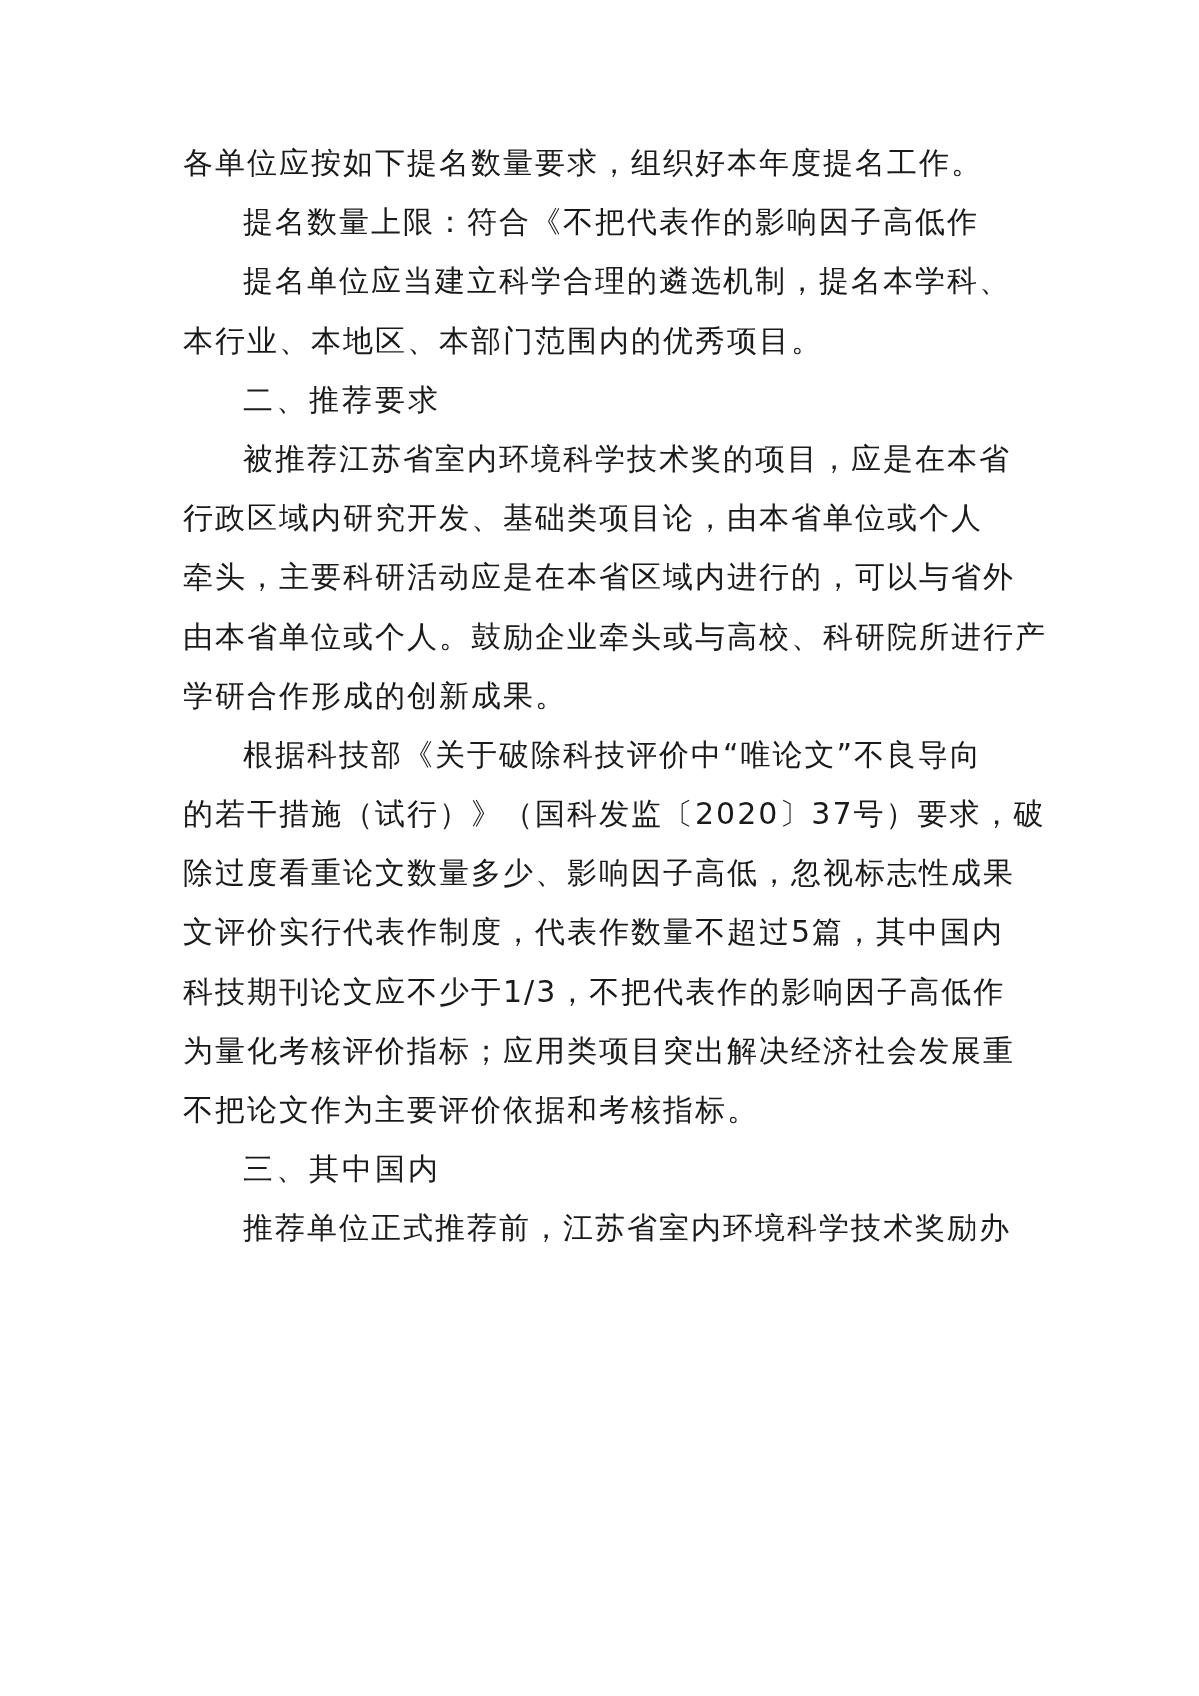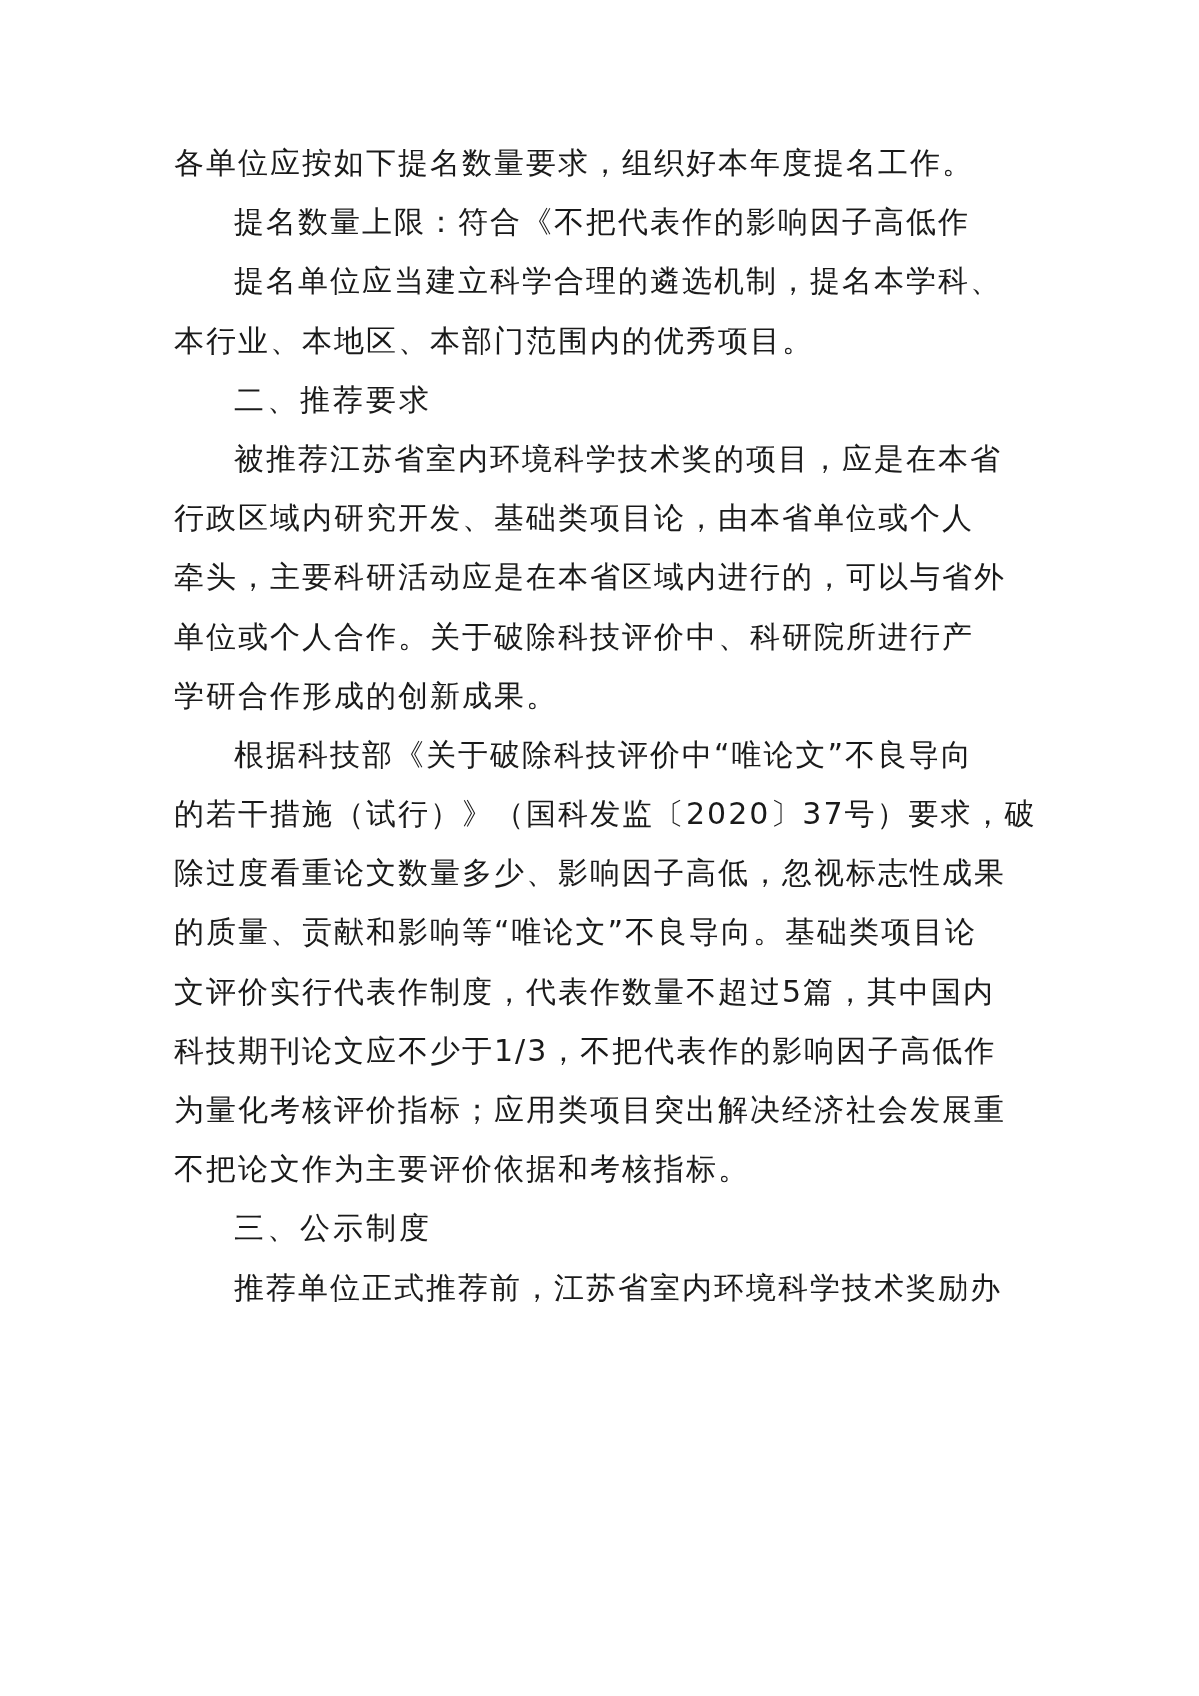--- a/index.html
+++ b/index.html
@@ -1,40 +1,39 @@
 <!DOCTYPE html>
 <html><head>
 <meta charset="utf-8">
 <style>
   html, body { margin:0; padding:0; background:#ffffff; }
   body { width:1199px; height:1696px; position:relative; overflow:hidden; }
-  .page { position:absolute; left:174px; top:133px; width:772px; color:#1a1a1a;
+  .page { position:absolute; left:183px; top:133px; width:772px; color:#1a1a1a;
     font-family:"DejaVu Sans", sans-serif; font-size:30px; line-height:59.2px; }
   .line { white-space:nowrap; height:59.2px; text-align-last:justify; text-align:justify; letter-spacing:2px; }
   .line.last { text-align-last:left; }
   .indent { padding-left:60px; }
   .heading { font-weight:normal; padding-left:60px; letter-spacing:3px; }
 </style>
 </head>
 <body>
 
 <div class="page" id="page">
     <div class="line last">各单位应按如下提名数量要求，组织好本年度提名工作。</div>
     <div class="line indent">提名数量上限：符合《不把代表作的影响因子高低作</div>
     <div class="line indent">提名单位应当建立科学合理的遴选机制，提名本学科、</div>
     <div class="line last">本行业、本地区、本部门范围内的优秀项目。</div>
     <div class="line heading last">二、推荐要求</div>
     <div class="line indent">被推荐江苏省室内环境科学技术奖的项目，应是在本省</div>
     <div class="line">行政区域内研究开发、基础类项目论，由本省单位或个人</div>
     <div class="line">牵头，主要科研活动应是在本省区域内进行的，可以与省外</div>
-    <div class="line">单位或个人合作。关于破除科技评价中、科研院所进行产</div>
+    <div class="line">由本省单位或个人。鼓励企业牵头或与高校、科研院所进行产</div>
     <div class="line last">学研合作形成的创新成果。</div>
     <div class="line indent">根据科技部《关于破除科技评价中“唯论文”不良导向</div>
     <div class="line">的若干措施（试行）》（国科发监〔2020〕37号）要求，破</div>
     <div class="line">除过度看重论文数量多少、影响因子高低，忽视标志性成果</div>
-    <div class="line">的质量、贡献和影响等“唯论文”不良导向。基础类项目论</div>
     <div class="line">文评价实行代表作制度，代表作数量不超过5篇，其中国内</div>
     <div class="line">科技期刊论文应不少于1/3，不把代表作的影响因子高低作</div>
     <div class="line">为量化考核评价指标；应用类项目突出解决经济社会发展重</div>
     <div class="line last">不把论文作为主要评价依据和考核指标。</div>
-    <div class="line heading last">三、公示制度</div>
+    <div class="line heading last">三、其中国内</div>
     <div class="line indent">推荐单位正式推荐前，江苏省室内环境科学技术奖励办</div>
   </div>
 
 </body></html>

